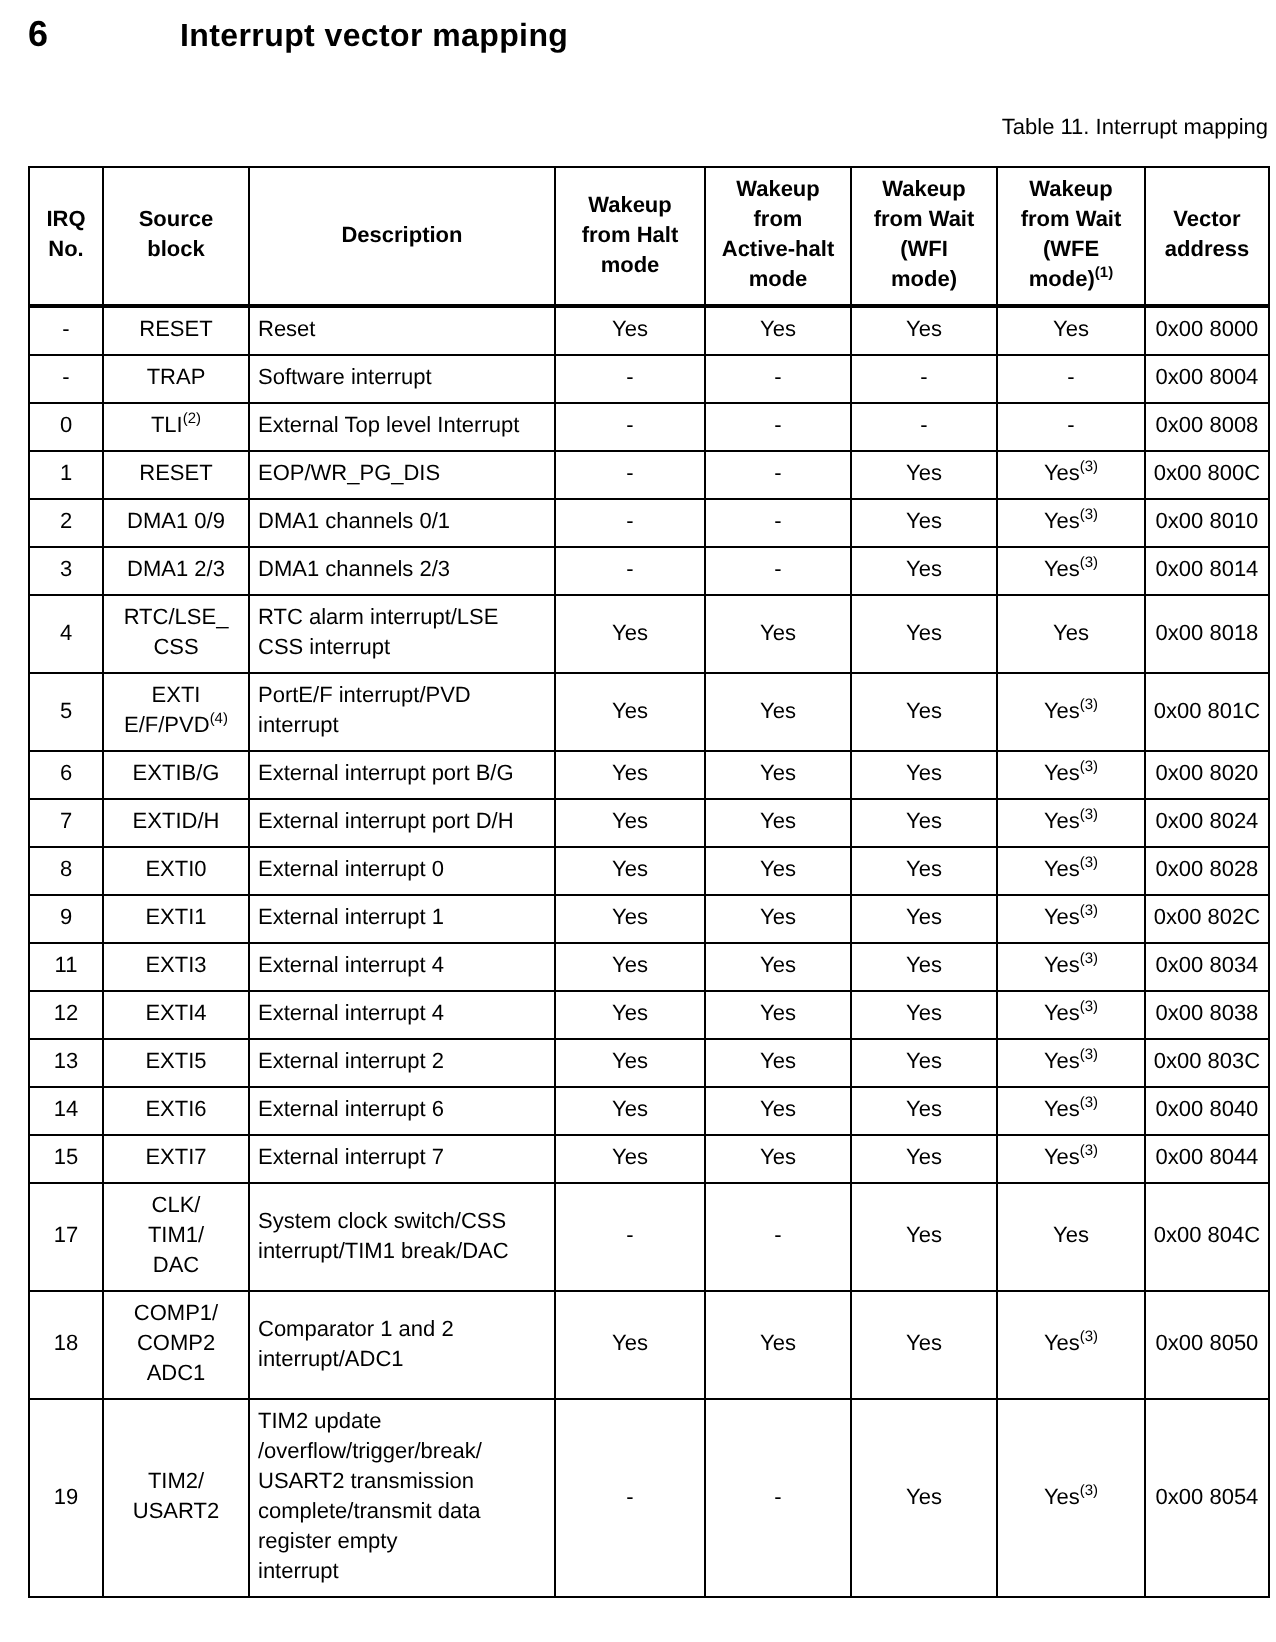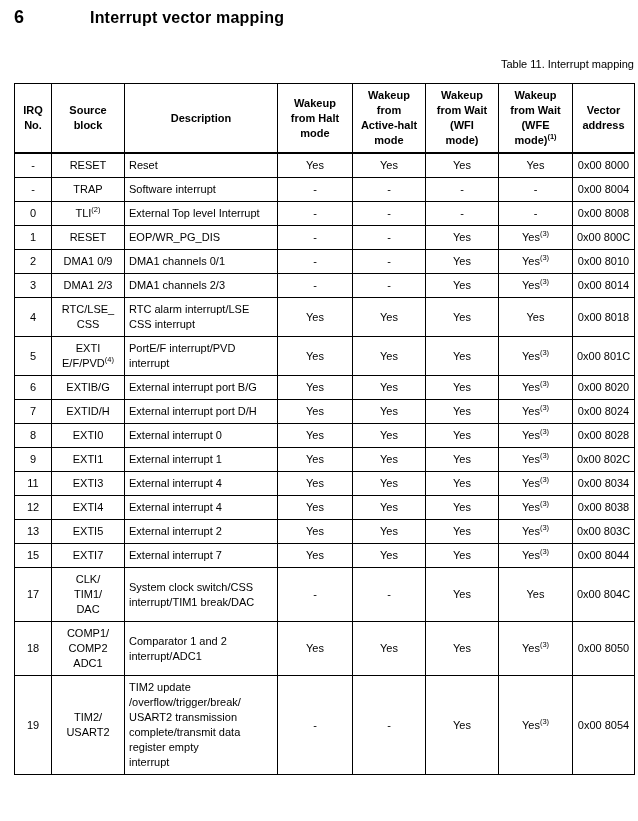--- a/index.html
+++ b/index.html
@@ -205,20 +205,30 @@
           <td class="col-irq">13</td>
           <td class="col-source">EXTI5</td>
           <td class="col-description">External interrupt 2</td>
           <td class="col-halt">Yes</td>
           <td class="col-active_halt">Yes</td>
           <td class="col-wfi">Yes</td>
           <td class="col-wfe">Yes<sup>(3)</sup></td>
           <td class="col-vector">0x00 803C</td>
         </tr>
         <tr>
+          <td class="col-irq">14</td>
+          <td class="col-source">EXTI6</td>
+          <td class="col-description">External interrupt 6</td>
+          <td class="col-halt">Yes</td>
+          <td class="col-active_halt">Yes</td>
+          <td class="col-wfi">Yes</td>
+          <td class="col-wfe">Yes<sup>(3)</sup></td>
+          <td class="col-vector">0x00 8040</td>
+        </tr>
+        <tr>
           <td class="col-irq">15</td>
           <td class="col-source">EXTI7</td>
           <td class="col-description">External interrupt 7</td>
           <td class="col-halt">Yes</td>
           <td class="col-active_halt">Yes</td>
           <td class="col-wfi">Yes</td>
           <td class="col-wfe">Yes<sup>(3)</sup></td>
           <td class="col-vector">0x00 8044</td>
         </tr>
         <tr>

